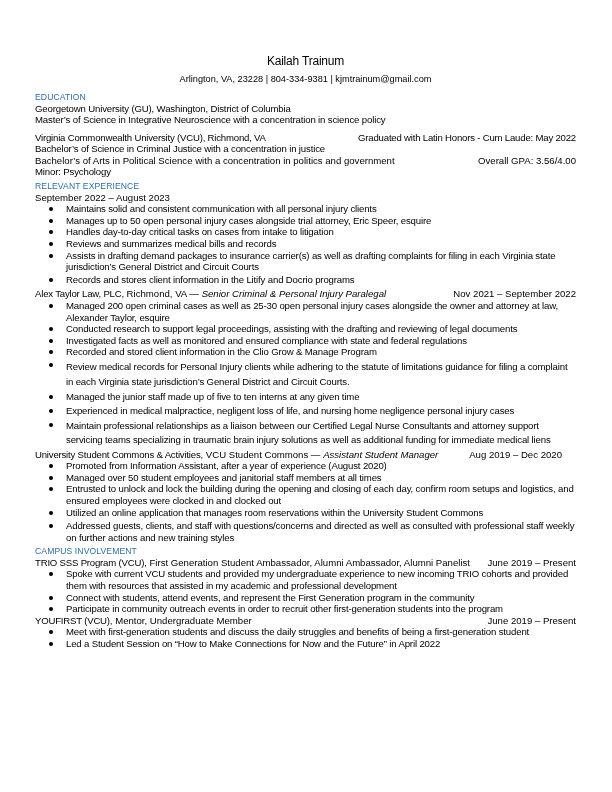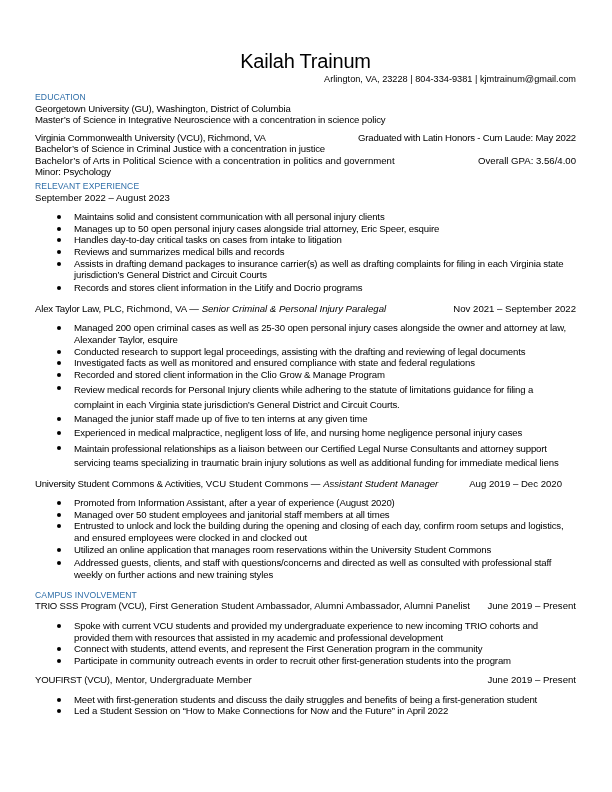--- a/index.html
+++ b/index.html
@@ -2,29 +2,29 @@
 <html><head>
 <meta charset="utf-8">
 <style>
   html, body { margin: 0; padding: 0; background: #ffffff; }
   body {
     width: 612px; height: 792px; position: relative; overflow: hidden;
     font-family: "Liberation Sans", sans-serif; color: #000;
     font-size: 9.6px; line-height: 11.6px;
   }
   .page { position: absolute; left: 35px; top: 52px; width: 541px; }
-  .name { text-align: center; font-size: 20px; line-height: 18px; margin-bottom: 4px; letter-spacing: -0.2px; }
-  .contact { text-align: right; font-size: 9.2px; line-height: 11px; margin-bottom: 7px; }
+  .name { text-align: center; font-size: 12px; line-height: 18px; margin-bottom: 4px; letter-spacing: -0.2px; }
+  .contact { text-align: center; font-size: 9.2px; line-height: 11px; margin-bottom: 7px; }
   .section-title { color: #2f6ea8; font-size: 8.6px; line-height: 10.5px; letter-spacing: 0.1px; }
   .row { display: flex; justify-content: space-between; align-items: flex-end; white-space: nowrap; }
   .b { font-weight: normal; letter-spacing: -0.2px; }
   .i { font-style: italic; }
   .line { white-space: nowrap; letter-spacing: -0.15px; }
   .gap { height: 6px; }
-  ul { margin: 8px; padding: 0; list-style: none; }
+  ul { margin: 0; padding: 0; list-style: none; }
   li { position: relative; padding-left: 31px; letter-spacing: -0.15px; }
   li::before {
     content: ""; position: absolute; left: 14px; top: 4px;
     width: 4px; height: 4px; border-radius: 50%; background: #000;
   }
   li.tall { margin-top: 1.5px; margin-bottom: 1.5px; line-height: 12.6px; }
 </style>
 </head>
 <body>
 

